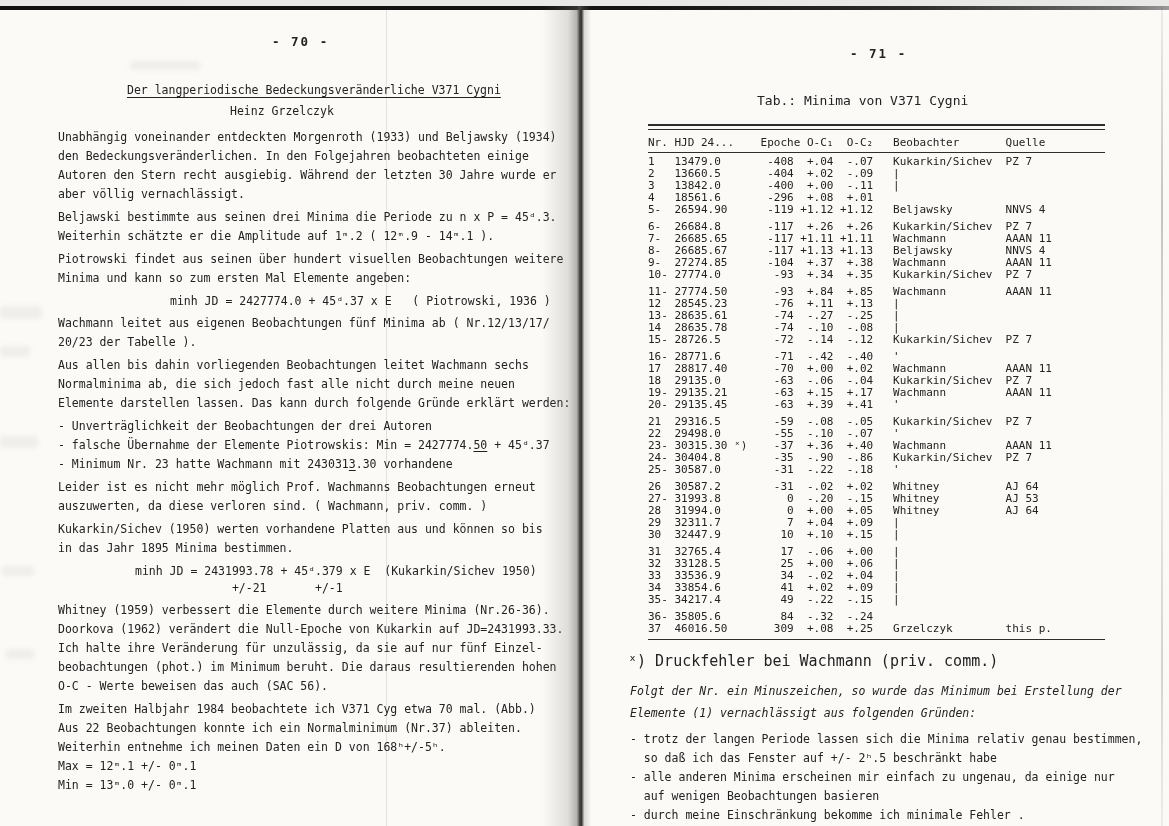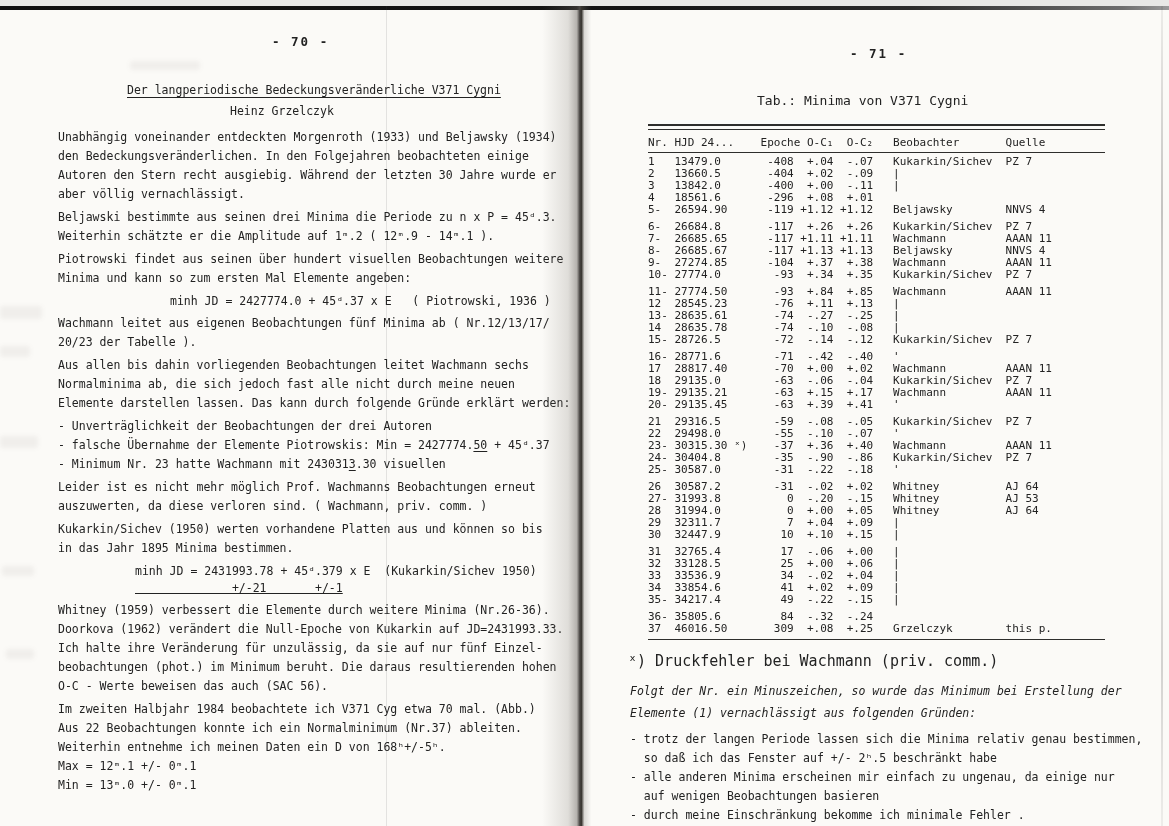--- a/index.html
+++ b/index.html
@@ -21,21 +21,21 @@
   .pnR{margin:0 0 28px 220px;}
 
   .title{
     font-size:11.5px;line-height:19px;margin:0 0 2px 69px;
     text-decoration:underline;text-underline-offset:3px;white-space:pre;
   }
   .author{font-size:11.5px;line-height:19px;margin:0 0 7px 172px;white-space:pre;}
 
   .formula{margin:2px 0 3px 112px;}
   .f2{margin-left:77px;margin-bottom:5px;}
-  .f2 .err{line-height:15px;text-decoration:underline;}
+  .f2 .err{line-height:15px;}
   .u{text-decoration:underline;text-underline-offset:2px;}
   .maxmin{margin-bottom:0;}
   .mt14{margin-top:12px;}
 
   .tabletitle{font-size:13px;line-height:19px;margin:0 0 14px 127px;white-space:pre;}
   .mtable{margin-left:18px;width:457px;}
   .ruled{height:3px;border-top:2px solid #2e2e2c;border-bottom:1px solid #2e2e2c;margin-bottom:3px;}
   .rule{border-top:1.5px solid #2e2e2c;}
   .brule{margin-top:4px;}
   .trow,.throw{white-space:pre;font-size:11px;line-height:12px;}
@@ -102,21 +102,21 @@
       </div>
     <div class="para">
         <div class="ln">Aus allen bis dahin vorliegenden Beobachtungen leitet Wachmann sechs</div>
         <div class="ln">Normalminima ab, die sich jedoch fast alle nicht durch meine neuen</div>
         <div class="ln">Elemente darstellen lassen. Das kann durch folgende Gründe erklärt werden:</div>
       </div>
 
     <div class="para">
       <div class="ln">- Unverträglichkeit der Beobachtungen der drei Autoren</div>
       <div class="ln"><span>- falsche Übernahme der Elemente Piotrowskis: Min = 2427774.</span><span class="u">50</span><span> + 45ᵈ.37</span></div>
-      <div class="ln"><span>- Minimum Nr. 23 hatte Wachmann mit 243031</span><span class="u">3</span><span>.30 visuellen</span></div>
+      <div class="ln"><span>- Minimum Nr. 23 hatte Wachmann mit 243031</span><span class="u">3</span><span>.30 vorhandene</span></div>
     </div>
 
     <div class="para">
         <div class="ln">Leider ist es nicht mehr möglich Prof. Wachmanns Beobachtungen erneut</div>
         <div class="ln">auszuwerten, da diese verloren sind. ( Wachmann, priv. comm. )</div>
       </div>
     <div class="para">
         <div class="ln">Kukarkin/Sichev (1950) werten vorhandene Platten aus und können so bis</div>
         <div class="ln">in das Jahr 1895 Minima bestimmen.</div>
       </div>

